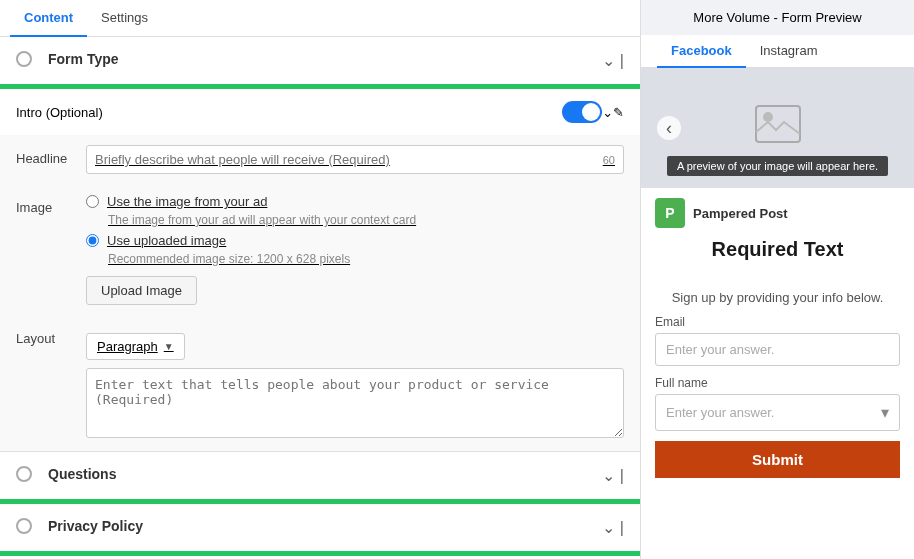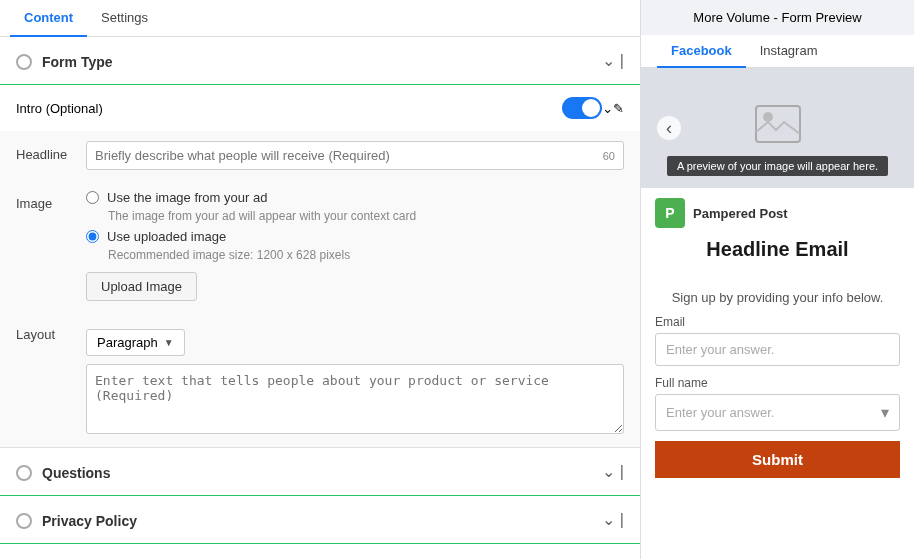--- a/index.html
+++ b/index.html
@@ -41,24 +41,25 @@
       padding: 0;
     }
 
     
     .left-content::-webkit-scrollbar { width: 6px; }
     .left-content::-webkit-scrollbar-thumb { background: #ccc; border-radius: 3px; }
 
     
     .section-row {
       display: flex;
-      align-items: flex-end;
+      align-items: flex-start;
       padding: 14px 16px;
-      border-bottom: 1px solid #22c55e;
-      cursor: pointer;
+      border-bottom: 5px solid #22c55e;
+      cursor: pointer;
+      gap: 6px;
     }
     .section-row .radio-circle {
       width: 16px; height: 16px;
       border: 2px solid #aaa;
       border-radius: 50%;
       margin-right: 10px;
       flex-shrink: 0;
     }
     .section-row .section-title {
       font-size: 14px;
@@ -84,20 +85,21 @@
     }
     .form-label {
       width: 70px;
       font-size: 13px;
       color: #444;
       padding-top: 6px;
       flex-shrink: 0;
     }
     .form-field {
       flex: 1;
+      text-decoration: underline;
     }
 
     .text-input {
       width: 100%;
       padding: 6px 8px;
       border: 1px solid #ccc;
       border-radius: 3px;
       font-size: 13px;
       color: #888;
       background: #fff;
@@ -518,21 +520,21 @@
         <div class="image-caption">A preview of your image will appear here.</div>
       </div>
 
       <div class="advertiser-row">
         <div class="advertiser-logo">
           <span>P</span>
         </div>
         <div class="advertiser-name">Pampered Post</div>
       </div>
 
-      <div class="preview-headline">Headline Email</div>
+      <div class="preview-headline">Required Text</div>
 
       <div class="preview-subtext">Sign up by providing your info below.</div>
 
       <div class="preview-form">
 
         <div class="preview-field-label">Email</div>
         <div class="preview-field-input">
           <span>Enter your answer.</span>
         </div>
 

